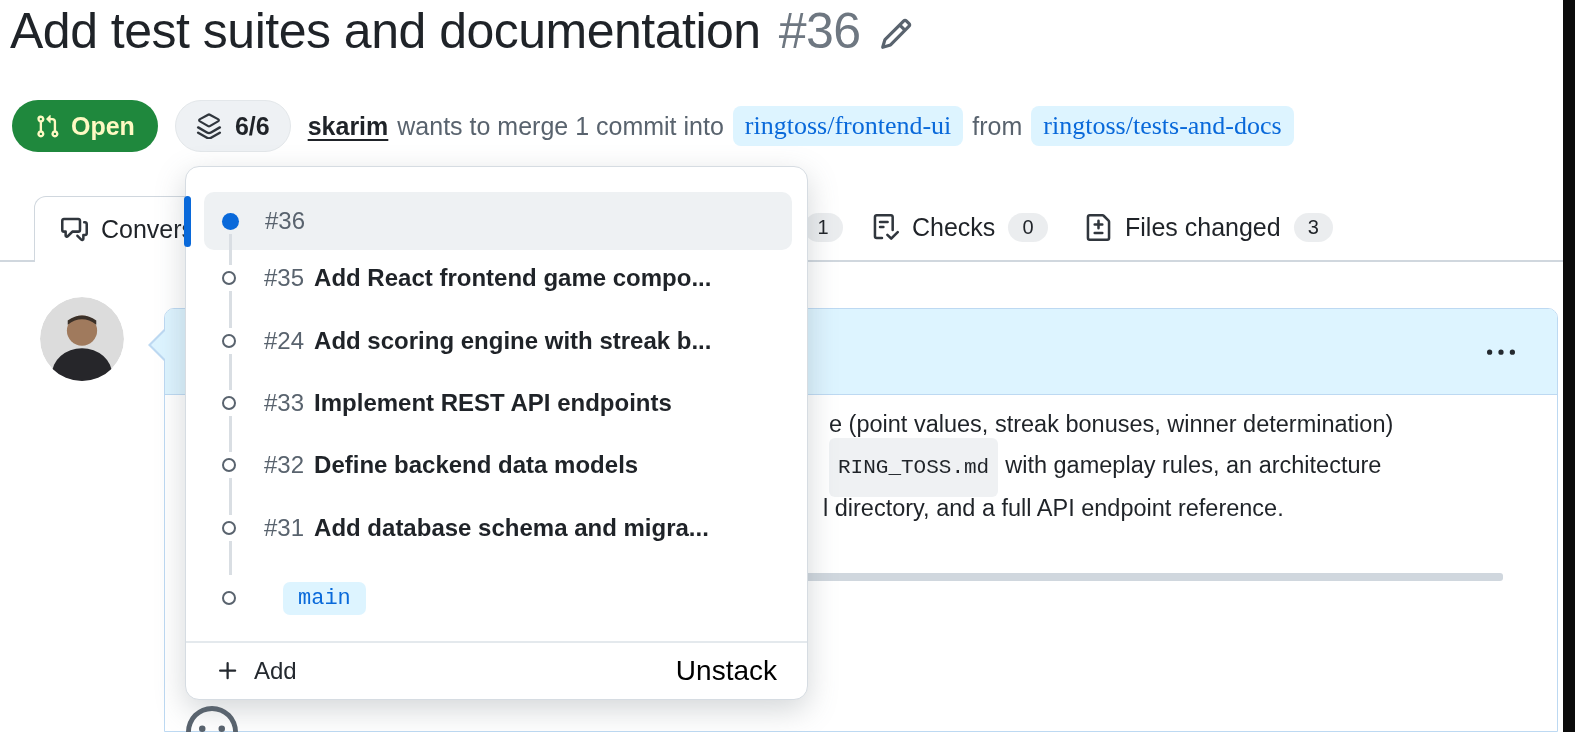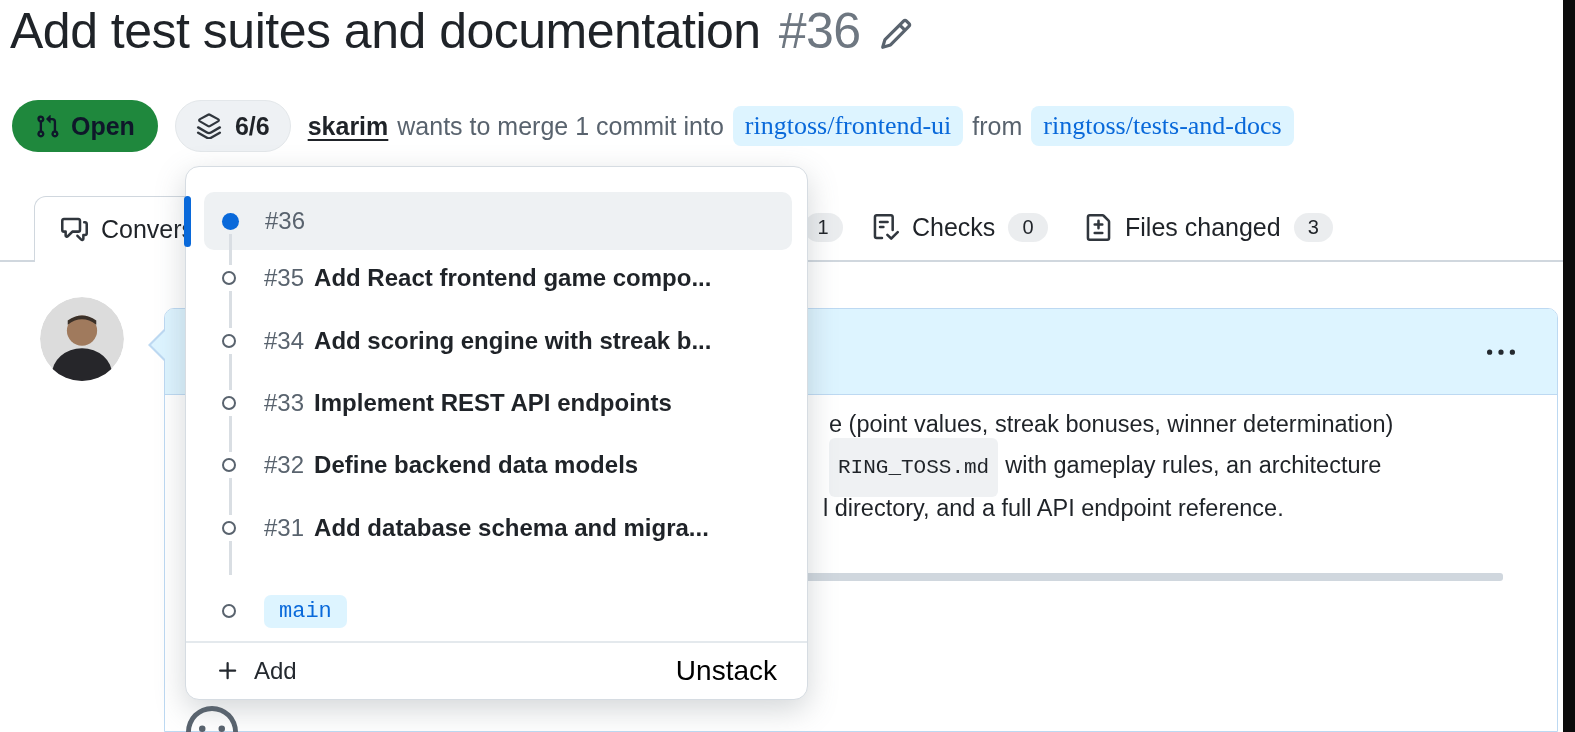--- a/index.html
+++ b/index.html
@@ -18,21 +18,21 @@
   
   .title{position:absolute;left:10px;top:2px;font-size:50px;font-weight:400;
     letter-spacing:-0.5px;display:flex;align-items:center;gap:18px;white-space:nowrap;}
   .title .num{color:#6e7781;font-weight:300;}
   .title .edit-btn{background:none;border:none;color:#59636e;cursor:pointer;padding:0;margin-top:6px;}
 
   
   .status-row{position:absolute;left:12px;top:100px;height:52px;display:flex;
     align-items:center;gap:17px;font-size:25px;white-space:nowrap;}
   .open-badge{display:inline-flex;align-items:center;gap:11px;height:52px;
-    padding:0 23px;border-radius:27px;background:var(--open-green);color:#0f172a;
+    padding:0 23px;border-radius:27px;background:var(--open-green);color:#fef9c3;
     font-weight:700;font-size:25px;border:none;}
   .stack-pill{display:inline-flex;align-items:center;gap:13px;height:52px;
     padding:0 20px;border-radius:27px;background:#eef1f4;color:var(--text-primary);
     font-weight:700;font-size:25px;border:1px solid #e3e7ea;cursor:pointer;}
   .stack-pill svg{color:#30363d;}
   .merge-desc{color:var(--text-secondary);display:inline-flex;align-items:center;gap:9px;}
   .merge-desc a{color:var(--text-primary);font-weight:700;text-decoration:underline;
     text-underline-offset:4px;cursor:pointer;}
   .branch-badge{font-family:Liberation Serif, serif;
     font-size:26px;color:var(--accent-blue);background:var(--branch-badge-bg);
@@ -82,21 +82,21 @@
   .dropdown{position:absolute;left:185px;top:166px;width:623px;height:534px;
     background:#fff;border:1.5px solid #d6dce2;border-radius:14px;z-index:10;
     box-shadow:0 10px 30px rgba(100,110,120,0.28);}
   .sel-indicator{position:absolute;left:-2px;top:29px;width:7px;height:51px;
     background:var(--accent-blue);border-radius:4px;}
   .stack-item{position:absolute;left:18px;right:15px;height:58px;display:flex;
     align-items:center;padding-left:18px;font-size:24px;white-space:nowrap;
     overflow:hidden;cursor:pointer;}
   .stack-item.selected{background:var(--selected-row-bg);border-radius:10px;}
   .r0{top:25px;}.r1{top:82px;}.r2{top:145px;}.r3{top:207px;}
-  .r4{top:269px;}.r5{top:332px;}.r6{top:415px;}
+  .r4{top:269px;}.r5{top:332px;}.r6{top:402px;gap:19px;}
   .bullet{flex:none;width:17px;height:17px;border-radius:50%;margin-right:26px;}
   .bullet.filled{background:var(--accent-blue);}
   .bullet.open{width:14px;height:14px;border:2.5px solid #59636e;background:#fff;margin-right:28px;}
   .stack-item .num{color:var(--text-secondary);margin-right:10px;}
   .stack-item .ttl{font-weight:700;color:var(--text-primary);}
   .branch-chip{font-family:"Liberation Mono","DejaVu Sans Mono",monospace;
     font-size:22px;color:var(--accent-blue);background:var(--branch-badge-bg);
     padding:4px 15px;border-radius:7px;font-weight:400;}
   .conn{position:absolute;left:43px;width:2.5px;background:#d9dee3;}
   .c0{top:67px;height:31px;}.c1{top:124px;height:37px;}.c2{top:187px;height:36px;}
@@ -234,21 +234,21 @@
       <span class="bullet filled"></span>
       <span class="num">#36</span>
     </div>
     <div class="stack-item r1">
       <span class="bullet open"></span>
       <span class="num">#35</span>
       <span class="ttl">Add React frontend game compo...</span>
     </div>
     <div class="stack-item r2">
       <span class="bullet open"></span>
-      <span class="num">#34</span>
+      <span class="num">#24</span>
       <span class="ttl">Add scoring engine with streak b...</span>
     </div>
     <div class="stack-item r3">
       <span class="bullet open"></span>
       <span class="num">#33</span>
       <span class="ttl">Implement REST API endpoints</span>
     </div>
     <div class="stack-item r4">
       <span class="bullet open"></span>
       <span class="num">#32</span>

